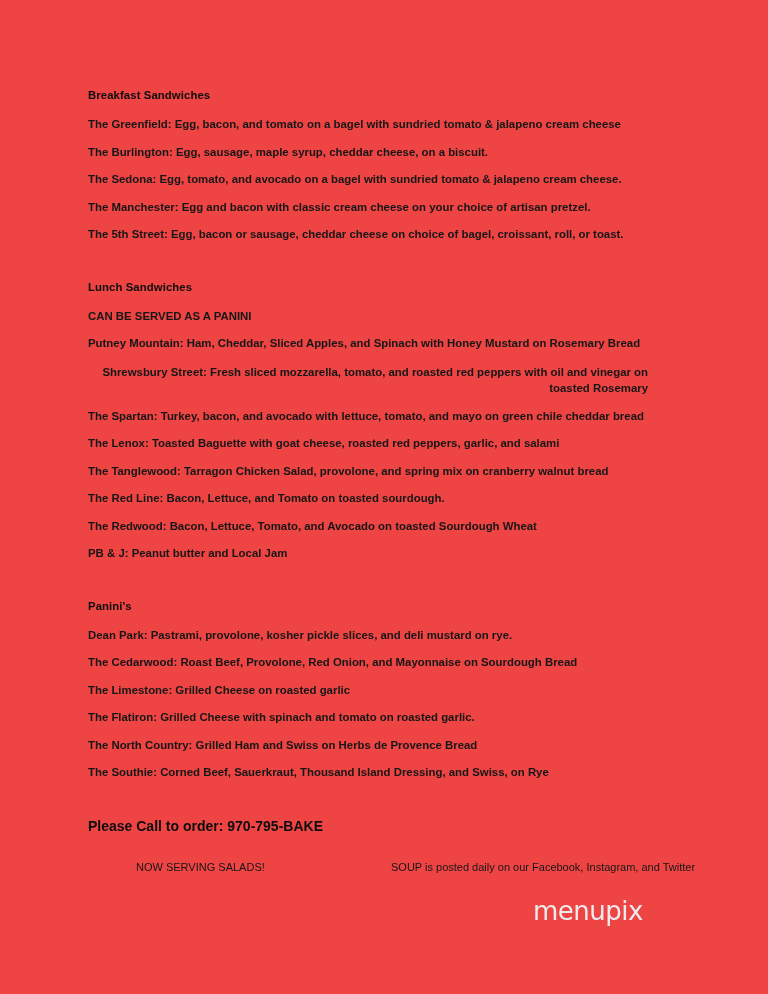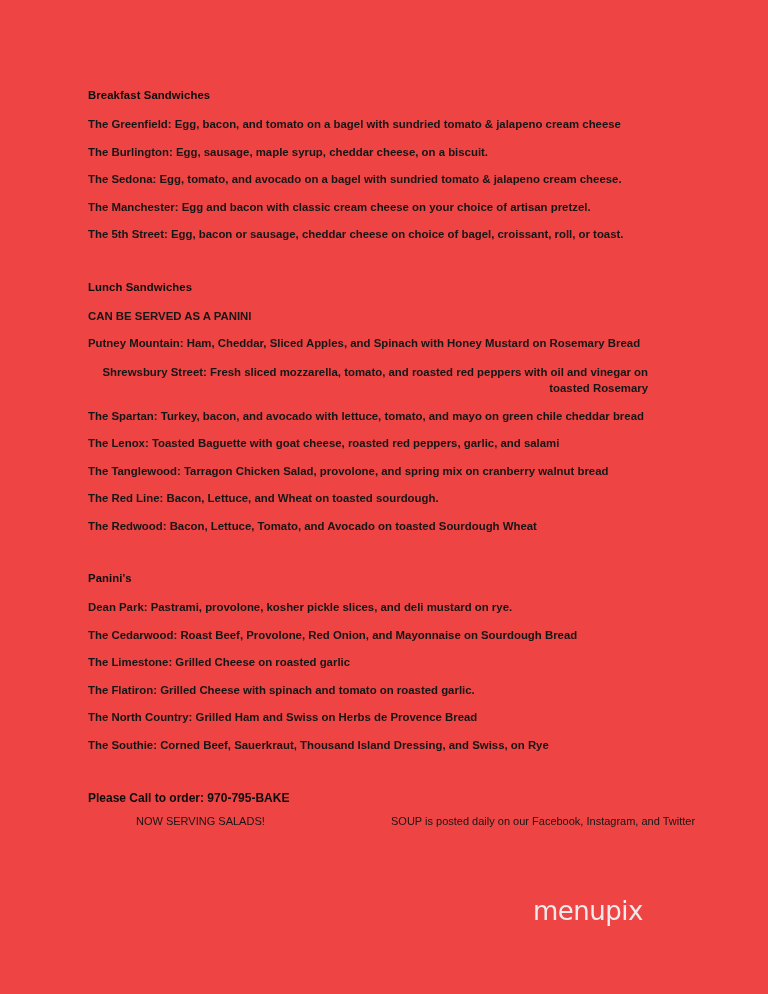--- a/index.html
+++ b/index.html
@@ -53,25 +53,25 @@
     width: 560px;
     line-height: 16.5px;
     margin-bottom: 12px;
     text-align: right;
   }
   .section-gap-lunch { height: 25px; }
   .section-gap-panini { height: 25px; }
   .section-gap-footer { height: 26px; }
 
   .footer-heading {
-    font-size: 12px;
+    font-size: 14px;
     font-weight: bold;
     line-height: 15px;
     color: #0d0d0d;
-    margin: 0 0 8px 0;
+    margin: 0 0 26px 0;
     white-space: nowrap;
   }
   .footer-row {
     position: relative;
     height: 16px;
     font-size: 11px;
     line-height: 14px;
     color: #161616;
     margin-left: 48px;
   }
@@ -120,22 +120,23 @@
     <div class="section-gap-lunch"></div>
 
     <div class="section">
       <div class="section-heading">Lunch Sandwiches</div>
       <div class="menu-line">CAN BE SERVED AS A PANINI</div>
       <div class="menu-line">Putney Mountain: Ham, Cheddar, Sliced Apples, and Spinach with Honey Mustard on Rosemary Bread</div>
       <div class="menu-line wrap">Shrewsbury Street: Fresh sliced mozzarella, tomato, and roasted red peppers with oil and vinegar on toasted Rosemary</div>
       <div class="menu-line">The Spartan: Turkey, bacon, and avocado with lettuce, tomato, and mayo on green chile cheddar bread</div>
       <div class="menu-line">The Lenox: Toasted Baguette with goat cheese, roasted red peppers, garlic, and salami</div>
       <div class="menu-line">The Tanglewood: Tarragon Chicken Salad, provolone, and spring mix on cranberry walnut bread</div>
-      <div class="menu-line">The Red Line: Bacon, Lettuce, and Wheat on toasted sourdough.</div>
+      <div class="menu-line">The Red Line: Bacon, Lettuce, and Tomato on toasted sourdough.</div>
       <div class="menu-line">The Redwood: Bacon, Lettuce, Tomato, and Avocado on toasted Sourdough Wheat</div>
+      <div class="menu-line">PB &amp; J: Peanut butter and Local Jam</div>
     </div>
 
     <div class="section-gap-panini"></div>
 
     <div class="section">
       <div class="section-heading">Panini's</div>
       <div class="menu-line">Dean Park: Pastrami, provolone, kosher pickle slices, and deli mustard on rye.</div>
       <div class="menu-line">The Cedarwood: Roast Beef, Provolone, Red Onion, and Mayonnaise on Sourdough Bread</div>
       <div class="menu-line">The Limestone: Grilled Cheese on roasted garlic</div>
       <div class="menu-line">The Flatiron: Grilled Cheese with spinach and tomato on roasted garlic.</div>

